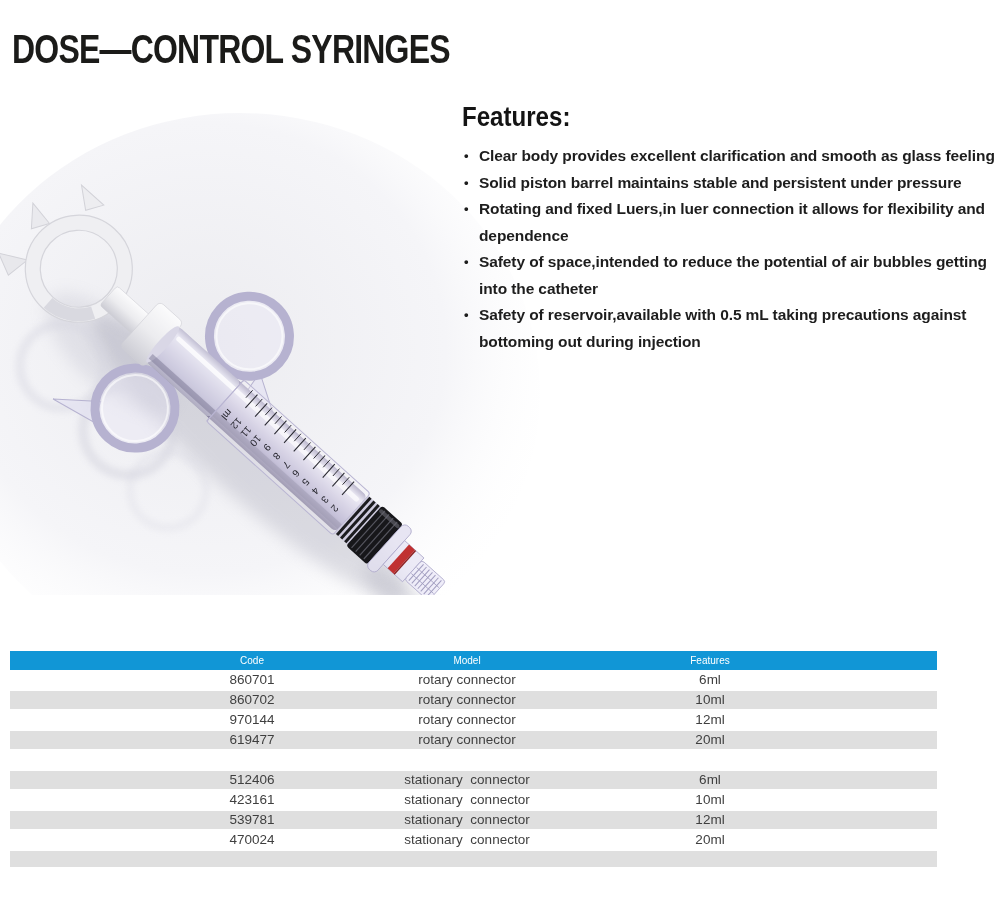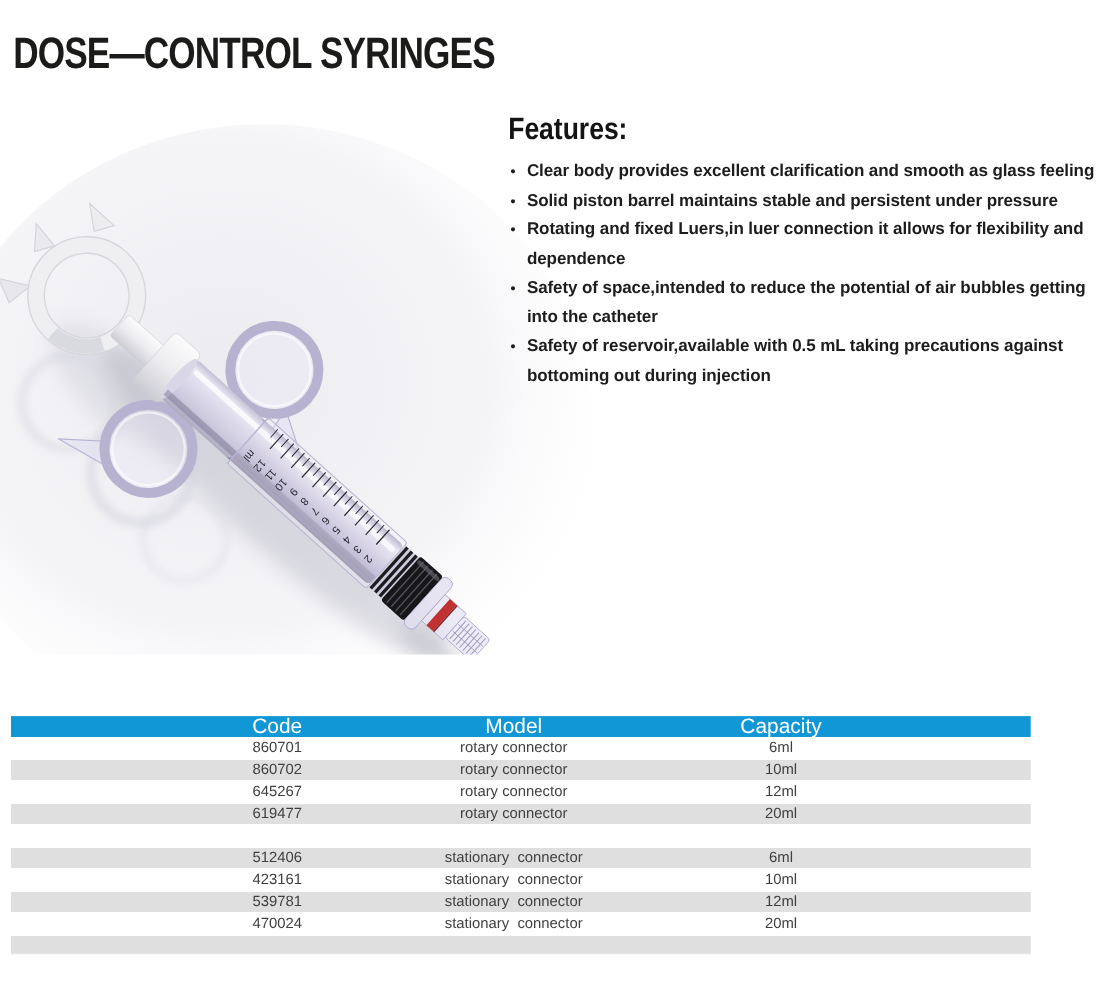--- a/index.html
+++ b/index.html
@@ -23,21 +23,21 @@
   }
   .features-list{list-style:none;margin:0;padding:0;
     font-size:15.5px;font-weight:600;color:#1d1d1d;letter-spacing:-.1px;}
   .features-list li{position:relative;padding-left:17px;}
   .bullet{position:absolute;left:2px;top:0;line-height:26.5px;font-size:13px;}
   .f-line{line-height:26.5px;white-space:nowrap;}
   
   .spec-table{position:absolute;left:10px;top:651px;width:927px;
     font-size:13.5px;color:var(--row-text,#3f3f3f);}
   .thead{height:19px;background:var(--header-bg,#1196d6);position:relative;
-    color:var(--header-text,#fff);font-size:19px;font-weight:400;}
+    color:var(--header-text,#fff);font-size:10px;font-weight:400;}
   .trow{height:20px;position:relative;}
   .trow.shaded{background:var(--row-shaded,#dfdfdf);
     box-shadow:inset 0 1px 0 #ffffff, inset 0 -1px 0 #ffffff;}
   .trow.spacer{background:transparent;}
   .trow.tail{height:18px;}
   .cell{position:absolute;top:0;transform:translateX(-50%);
     white-space:pre;line-height:20px;}
   .thead .cell{line-height:19px;}
   .c1{left:242px;} .c2{left:457px;} .c3{left:700px;}
 </style>
@@ -226,35 +226,35 @@
         <div class="f-line">Safety of reservoir,available with 0.5 mL taking precautions against</div>
         <div class="f-line">bottoming out during injection</div>
       </li>
     </ul>
 </div>
 
 <div class="spec-table">
   <div class="thead">
       <span class="cell c1">Code</span>
       <span class="cell c2">Model</span>
-      <span class="cell c3">Capacity</span>
+      <span class="cell c3">Features</span>
     </div>
   <div>
       <div class="trow">
         <span class="cell c1">860701</span>
         <span class="cell c2">rotary connector</span>
         <span class="cell c3">6ml</span>
       </div>
       <div class="trow shaded">
         <span class="cell c1">860702</span>
         <span class="cell c2">rotary connector</span>
         <span class="cell c3">10ml</span>
       </div>
       <div class="trow">
-        <span class="cell c1">645267</span>
+        <span class="cell c1">970144</span>
         <span class="cell c2">rotary connector</span>
         <span class="cell c3">12ml</span>
       </div>
       <div class="trow shaded">
         <span class="cell c1">619477</span>
         <span class="cell c2">rotary connector</span>
         <span class="cell c3">20ml</span>
       </div>
       <div class="trow spacer"></div>
       <div class="trow shaded">

